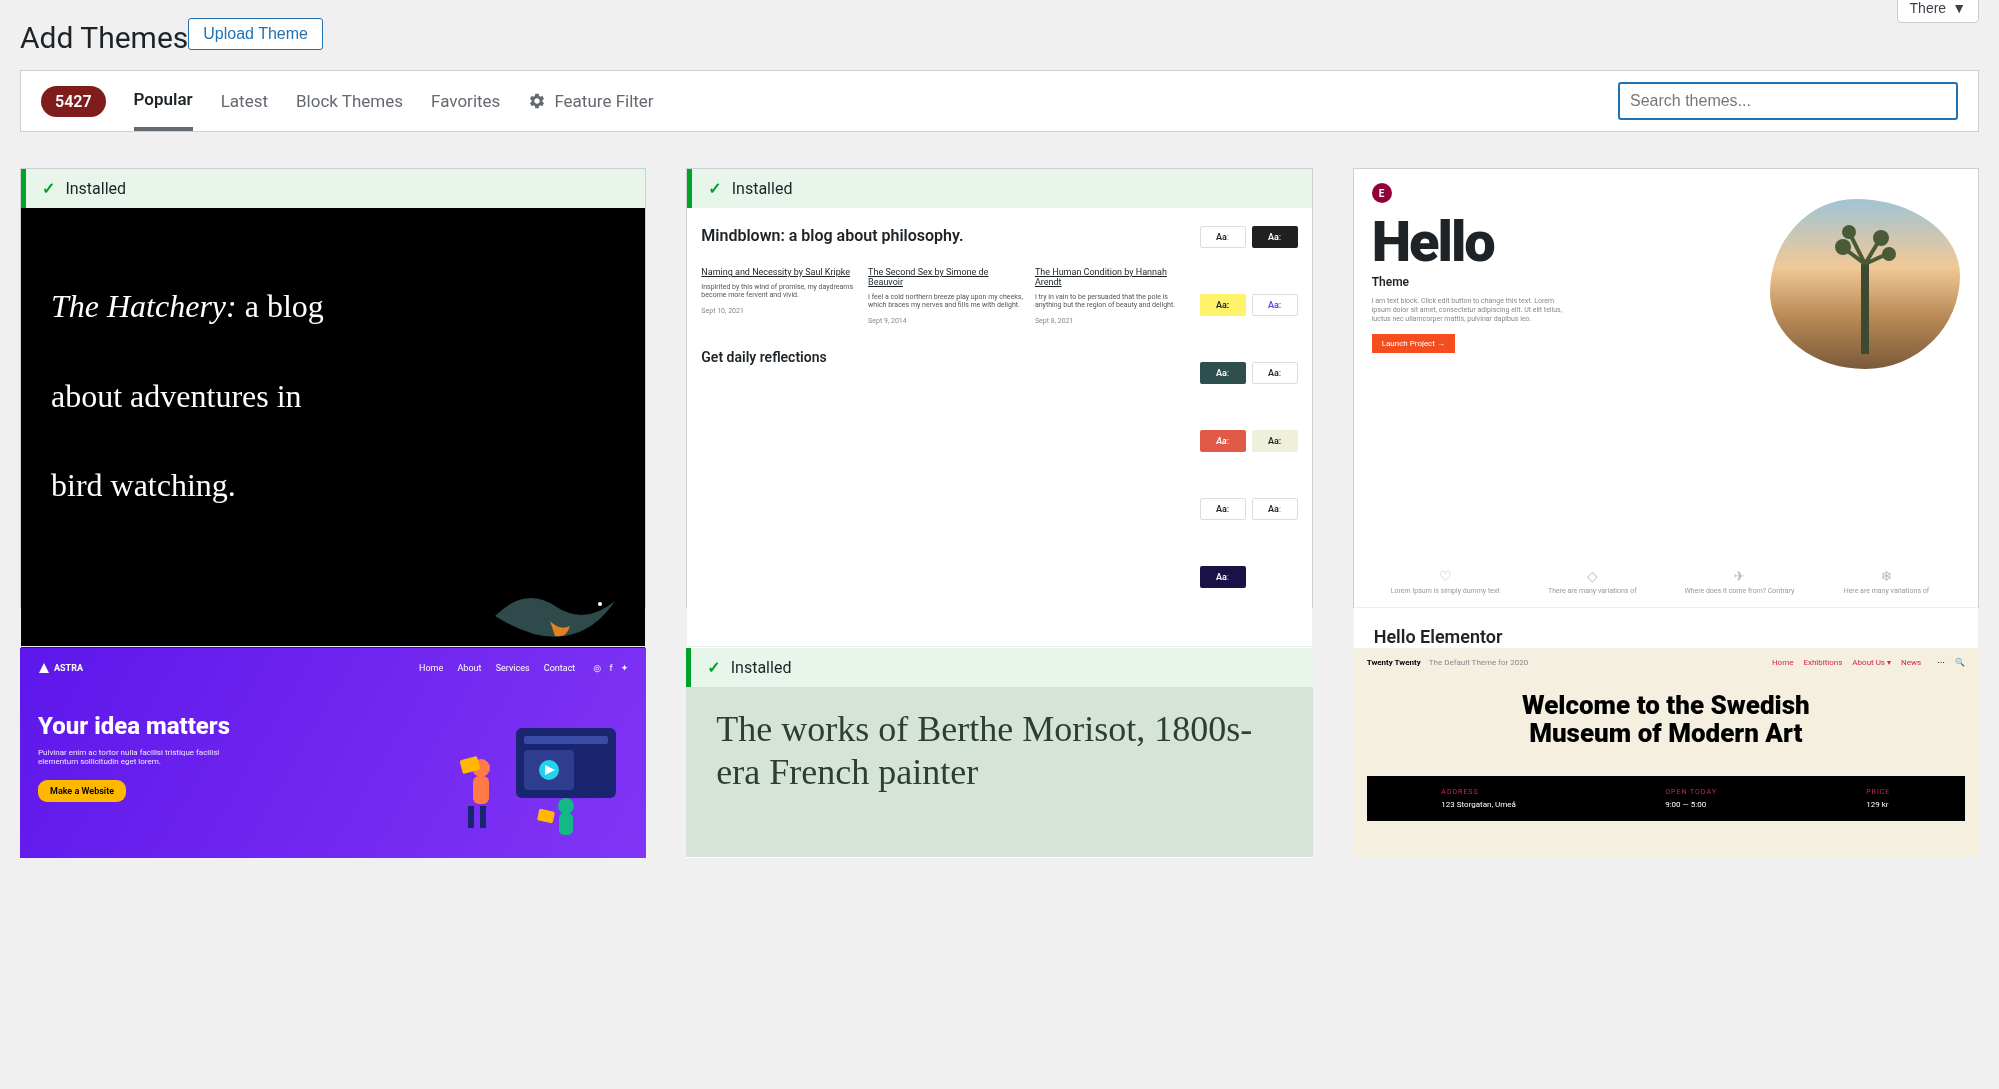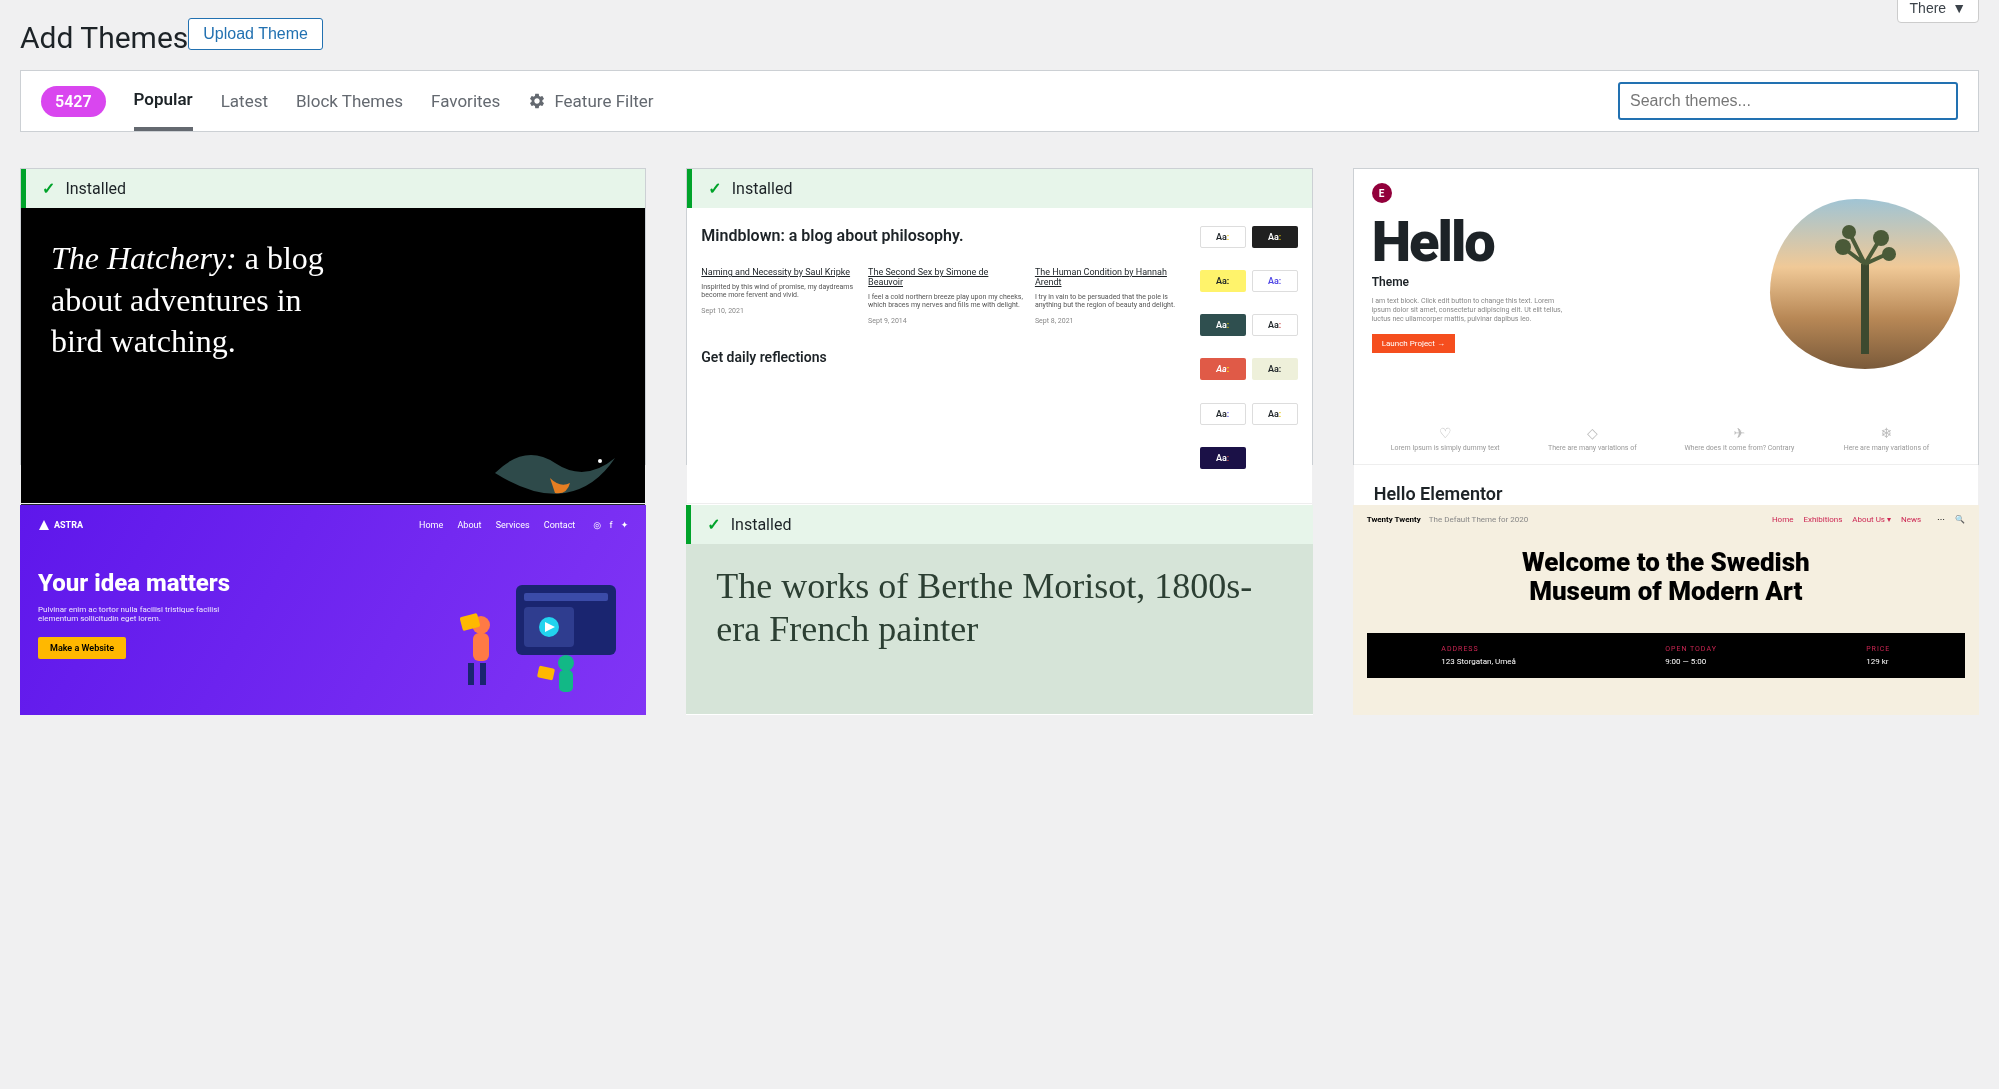--- a/index.html
+++ b/index.html
@@ -46,21 +46,21 @@
   background: #fff;
   border: 1px solid #ccd0d4;
   display: flex;
   align-items: center;
   padding: 0 20px;
   min-height: 62px;
   justify-content: space-between;
 }
 .filter-tabs { display: flex; align-items: center; gap: 28px; }
 .count-pill {
-  background: #d946ef;
+  background: #7f1d1d;
   color: #fff;
   padding: 6px 14px;
   border-radius: 30px;
   font-size: 16px;
   font-weight: 600;
 }
 .tab {
   color: #646970;
   font-size: 17px;
   cursor: pointer;
@@ -136,21 +136,21 @@
   color: #2271b1;
   border: 1px solid #2271b1;
   padding: 7px 14px;
   border-radius: 3px;
   font-size: 15px;
   cursor: pointer;
 }
 
 
 .pv-hatchery { background: #000; color: #fff; padding: 30px; font-family: Georgia, serif; height: 100%; position: relative; }
-.pv-hatchery .line { font-size: 32px; line-height: 1.3; }
+.pv-hatchery .line { font-size: 32px; line-height: 1.3; margin-top: 48px; }
 .pv-hatchery .em { font-style: italic; }
 .bird { position: absolute; bottom: -10px; right: 20px; width: 140px; height: 80px; }
 
 .pv-mindblown { background: #fff; padding: 18px 14px; font-size: 9px; height: 100%; display: flex; gap: 10px; }
 .mb-left { flex: 1; }
 .mb-left h3 { font-size: 16px; font-weight: 600; margin-bottom: 22px; }
 .mb-cols { display: flex; gap: 12px; }
 .mb-col { flex: 1; }
 .mb-col .t { font-size: 9px; text-decoration: underline; margin-bottom: 6px; }
 .mb-col .b { font-size: 7px; color: #555; margin-bottom: 8px; }
@@ -173,21 +173,21 @@
 .pv-hello .icons-row { position: absolute; bottom: 12px; left: 18px; right: 18px; display: flex; justify-content: space-between; font-size: 7px; color: #999;}
 .pv-hello .icons-row .ic { text-align: center; flex: 1; }
 .pv-hello .icons-row .icg { font-size: 14px; color: #bbb; margin-bottom: 3px; }
 
 .pv-astra { background: linear-gradient(120deg, #5e17eb 0%, #8135f5 100%); color: #fff; padding: 14px 18px; height: 100%; position: relative; }
 .pv-astra .nav { display: flex; justify-content: space-between; font-size: 9px; align-items:center; }
 .pv-astra .nav .links span { margin-left: 12px; }
 .pv-astra .nav .soc span { margin-left: 6px; }
 .pv-astra h2 { font-size: 24px; font-weight: 800; margin-top: 38px; }
 .pv-astra .sub { font-size: 8px; margin-top: 8px; max-width: 200px; opacity: 0.9; }
-.pv-astra .cta { background: #ffb800; color: #000; font-size: 9px; padding: 6px 12px; border-radius: 2px; display: inline-block; margin-top: 14px; font-weight: 600; }
+.pv-astra .cta { background: #ffb800; color: #000; font-size: 9px; padding: 6px 12px; border-radius: 9px; display: inline-block; margin-top: 14px; font-weight: 600; }
 .illus { position: absolute; right: 20px; bottom: 10px; width: 170px; height: 130px; }
 
 .pv-berthe { background: #d6e4d8; padding: 21px 30px; height: 100%; }
 .pv-berthe .t { font-size: 36px; color: #2c3f33; line-height: 1.2; font-family: Georgia, serif; }
 
 .pv-tt20 { background: #f5efe0; padding: 10px 14px; height: 100%; color: #000; }
 .pv-tt20 .nav { display: flex; justify-content: space-between; font-size: 8px; }
 .pv-tt20 .nav .t20left .b { font-weight: 700; }
 .pv-tt20 .nav .t20left .s { color: #888; margin-left: 6px; }
 .pv-tt20 .nav .t20right span { margin-left: 8px; color: #cd2653; }

